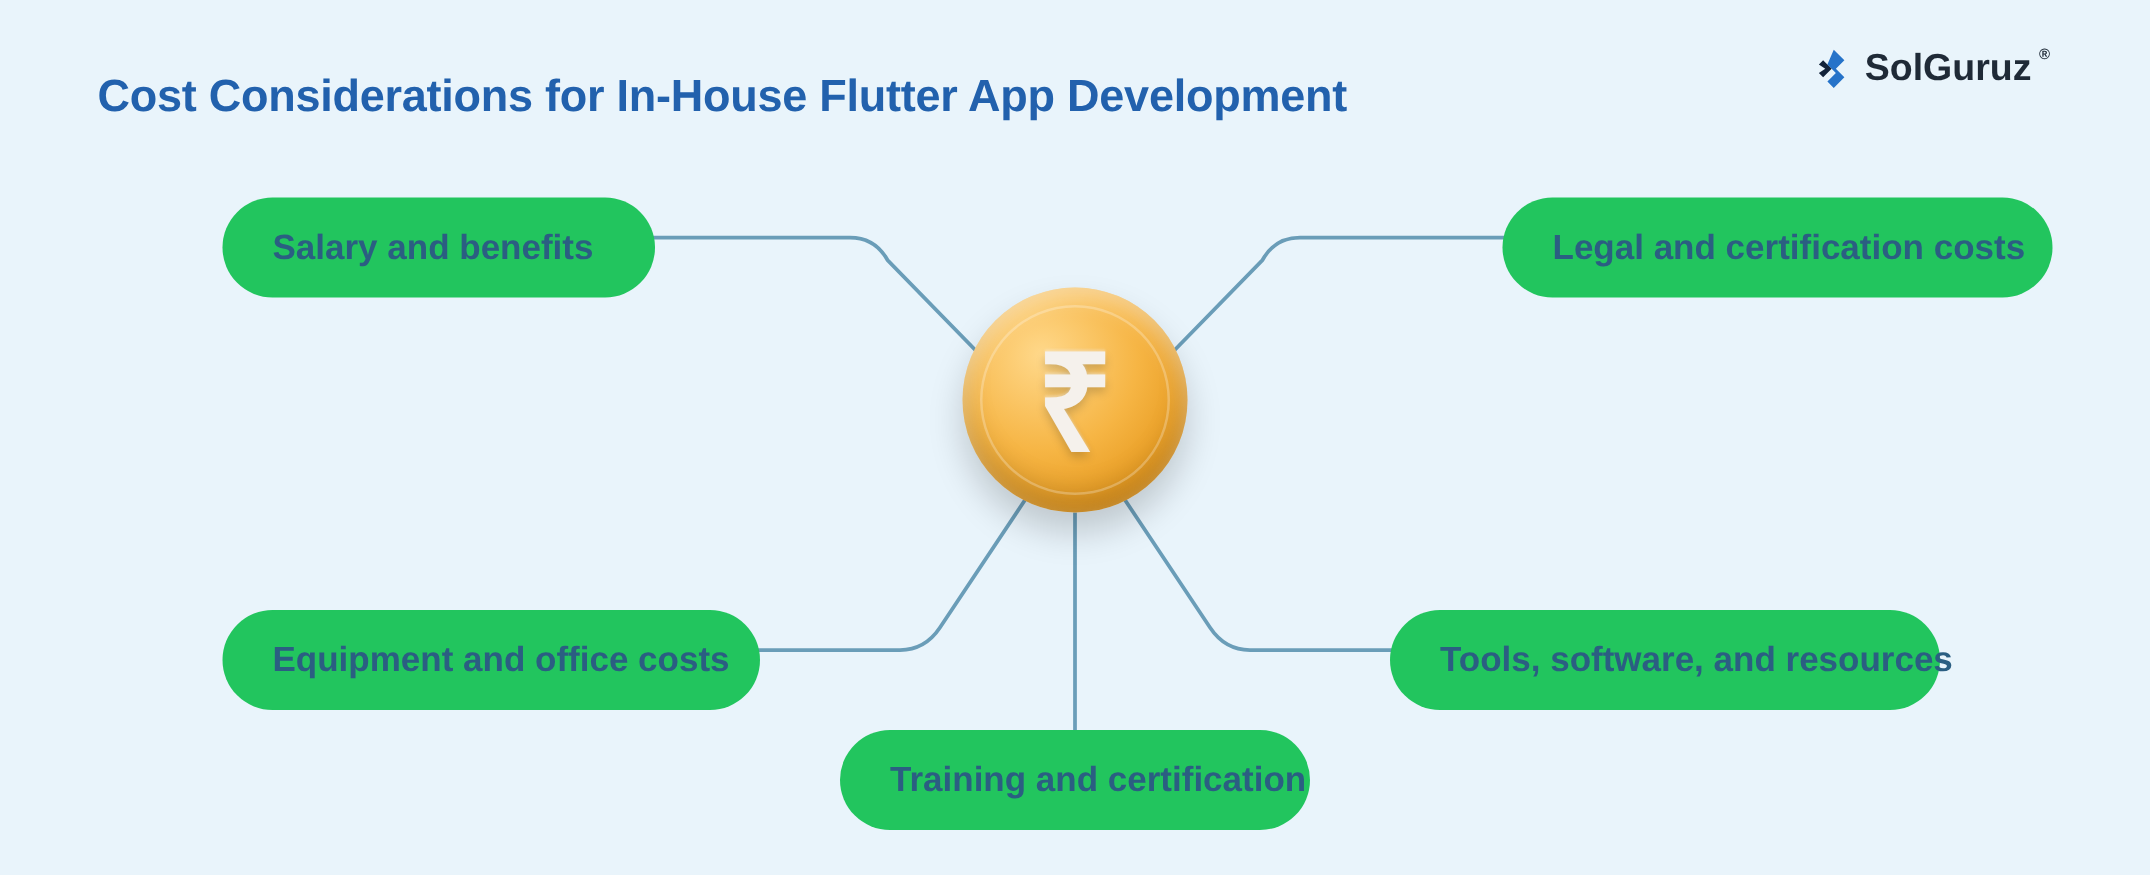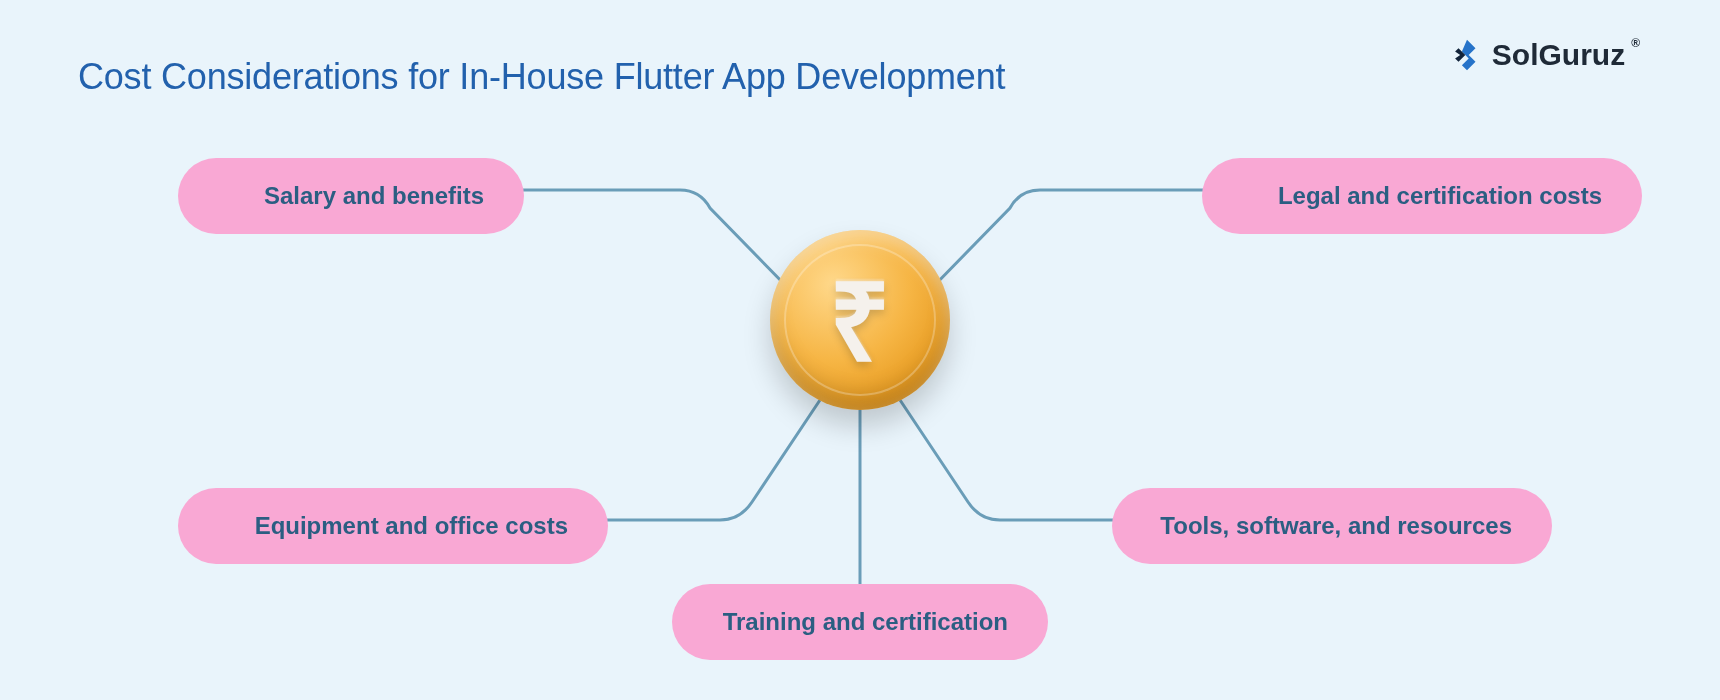--- a/index.html
+++ b/index.html
@@ -9,21 +9,21 @@
     background: #e9f4fb;
     font-family: "Segoe UI", Arial, sans-serif;
     position: relative;
     overflow: hidden;
   }
   .title {
     position: absolute;
     top: 56px;
     left: 78px;
     font-size: 36px;
-    font-weight: 400;
+    font-weight: 700;
     color: #2261ad;
     letter-spacing: -0.2px;
     text-align: right;
   }
   .brand {
     position: absolute;
     top: 38px;
     right: 78px;
     display: flex;
     align-items: center;
@@ -85,28 +85,28 @@
   }
   .coin .rupee {
     font-size: 108px;
     font-weight: 800;
     color: #f5f1ec;
     text-shadow: 0 4px 8px rgba(0,0,0,0.18), 0 -2px 2px rgba(255,255,255,0.35);
     transform: translateY(-2px);
   }
   .pill {
     position: absolute;
-    background: #f9a8d4;
+    background: #22c55e;
     color: #2b5e82;
-    font-size: 24px;
+    font-size: 28px;
     font-weight: 600;
     padding: 24px 40px;
     border-radius: 40px;
     white-space: nowrap;
-    text-align: right;
+    text-align: left;
   }
 </style>
 </head>
 <body>
 
 <div class="title">Cost Considerations for In-House Flutter App Development</div>
 
 <div class="brand">
   <span class="brand-logo">
     <svg viewBox="0 0 40 40" width="34" height="34">

